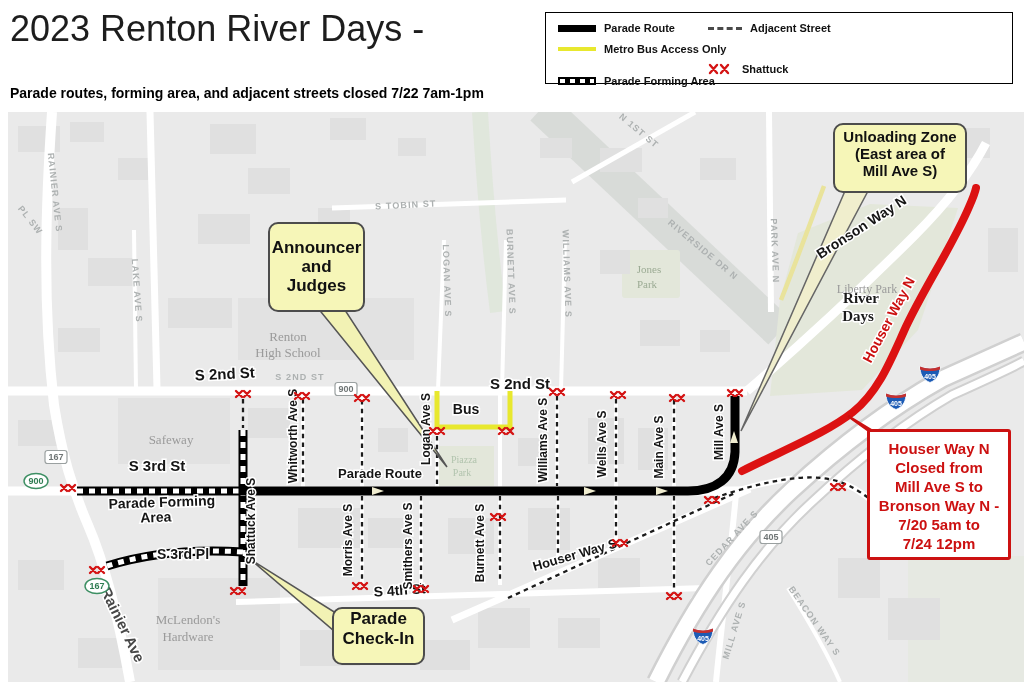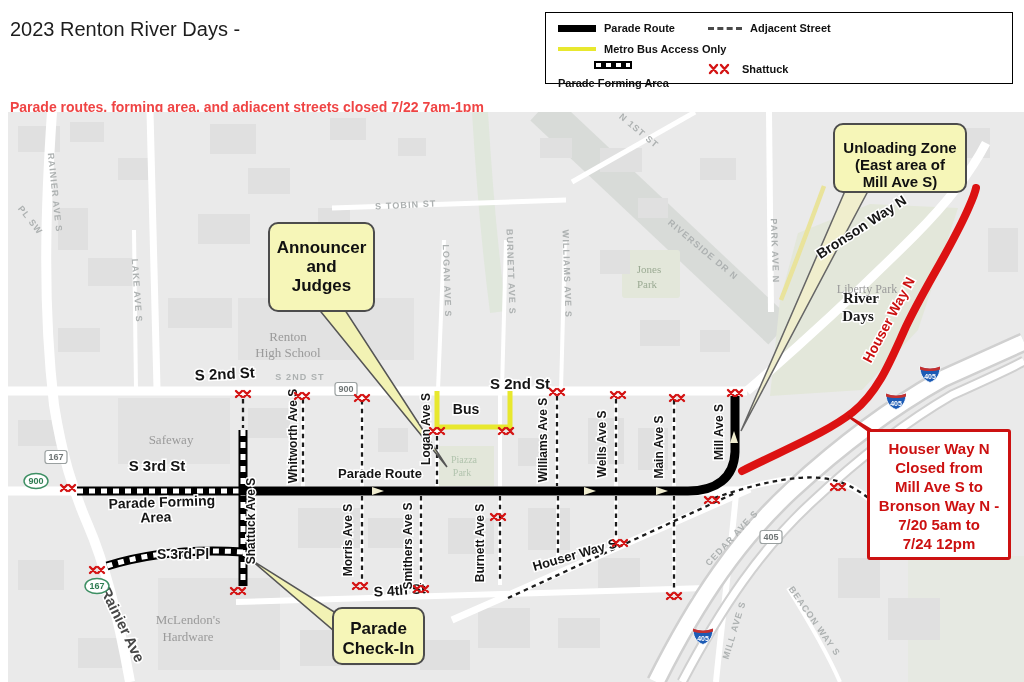--- a/index.html
+++ b/index.html
@@ -1,19 +1,19 @@
 <!DOCTYPE html>
 <html><head>
 <meta charset="utf-8">
 <style>
   html,body{margin:0;padding:0;}
   body{width:1024px;height:682px;position:relative;background:#fff;overflow:hidden;
        font-family:"Liberation Sans",sans-serif;}
-  .title{position:absolute;left:10px;top:12px;font-size:20px;line-height:34px;color:#1d1d1d;}
-  .subtitle{position:absolute;left:10px;top:99px;font-size:14px;font-weight:bold;color:#ef4444;}
+  .title{position:absolute;left:10px;top:12px;font-size:36px;line-height:34px;color:#1d1d1d;}
+  .subtitle{position:absolute;left:10px;top:85px;font-size:14px;font-weight:bold;color:#000000;}
   .legend{position:absolute;left:545px;top:12px;width:466px;height:70px;border:1px solid #000;background:#fff;z-index:6;}
   .lg-item{position:absolute;height:16px;display:flex;align-items:center;gap:8px;font-size:11px;font-weight:600;color:#111;white-space:nowrap;}
   .sw{display:inline-block;flex:none;}
   .sw-parade{width:38px;height:7px;background:#000;}
   .sw-bus{width:38px;height:4px;background:#e8e82e;}
   .sw-forming{width:34px;height:4px;border:2px solid #000;background:repeating-linear-gradient(90deg,#fff 0 5px,#000 5px 10px);}
   .sw-adjacent{width:34px;height:0;border-top:3px dashed #4a4a4a;}
   .sw-closed{width:38px;height:7px;background:#dc1212;border-radius:4px;}
   svg#mapsvg{position:absolute;left:0;top:0;z-index:1;}
   
@@ -27,44 +27,44 @@
   .lg{fill:#9cab94;font-family:"Liberation Serif",serif;}
   .lz{fill:#b2c4ae;font-family:"Liberation Serif",serif;}
   .barr{stroke:#d41414;stroke-width:2.4;fill:none;stroke-linecap:round;}
   .shield-green{fill:#2f7d52;font-size:9px;font-weight:bold;}
   .shield-gray{fill:#6f7575;font-size:9px;font-weight:bold;}
   .shield-white{fill:#fff;font-size:7px;font-weight:bold;}
   
   .co{position:absolute;border:2px solid #4c4c4c;border-radius:10px;background:#f6f6b8;
       text-align:center;font-weight:bold;color:#111;z-index:5;box-sizing:border-box;}
   .co div{white-space:nowrap;}
-  .co-announcer{left:268px;top:222px;width:107px;height:90px;font-size:17px;line-height:19px;padding-top:14px;}
-  .co-unloading{left:833px;top:123px;width:134px;height:70px;font-size:15px;line-height:17px;padding-top:14px;}
-  .co-checkin{left:332px;top:607px;width:93px;height:58px;font-size:17px;line-height:20px;padding-top:10px;}
+  .co-announcer{left:268px;top:222px;width:97px;height:90px;font-size:17px;line-height:19px;padding-top:14px;}
+  .co-unloading{left:833px;top:123px;width:134px;height:70px;font-size:15px;line-height:17px;padding-top:3px;}
+  .co-checkin{left:332px;top:607px;width:93px;height:58px;font-size:17px;line-height:20px;padding-top:0;}
   .co-houser{left:867px;top:429px;width:144px;height:131px;border:3px solid #cc1111;border-radius:3px;
              background:#fff;color:#cc1111;font-size:15px;line-height:19px;padding-top:7px;}
 </style>
 </head>
 <body>
 
 <div class="title">
   <div>2023 Renton River Days -</div>
 </div>
 <div class="subtitle">Parade routes, forming area, and adjacent streets closed 7/22 7am-1pm</div>
 
 <div class="legend">
   <div class="lg-item" style="left:12px;top:7px;">
     <span class="sw sw-parade"></span>
     <span>Parade Route</span>
   </div>
   <div class="lg-item" style="left:12px;top:28px;">
     <span class="sw sw-bus"></span>
     <span>Metro Bus Access Only</span>
   </div>
-  <div class="lg-item" style="left:12px;top:48px;flex-direction:column;">
+  <div class="lg-item" style="left:12px;top:60px;">
     <span class="sw sw-forming"></span>
     <span>Parade Forming Area</span>
   </div>
   <div class="lg-item" style="left:162px;top:7px;align-items:center;">
     <span class="sw sw-adjacent"></span>
     <span>Adjacent Street</span>
   </div>
   <div class="lg-item" style="left:162px;top:48px;">
     <svg width="26" height="12" viewBox="0 0 26 12">
       <path d="M2 2 L9 10 M2 10 L9 2 M13 2 L20 10 M13 10 L20 2" stroke="#d41414" stroke-width="2.4" stroke-linecap="round"></path>

